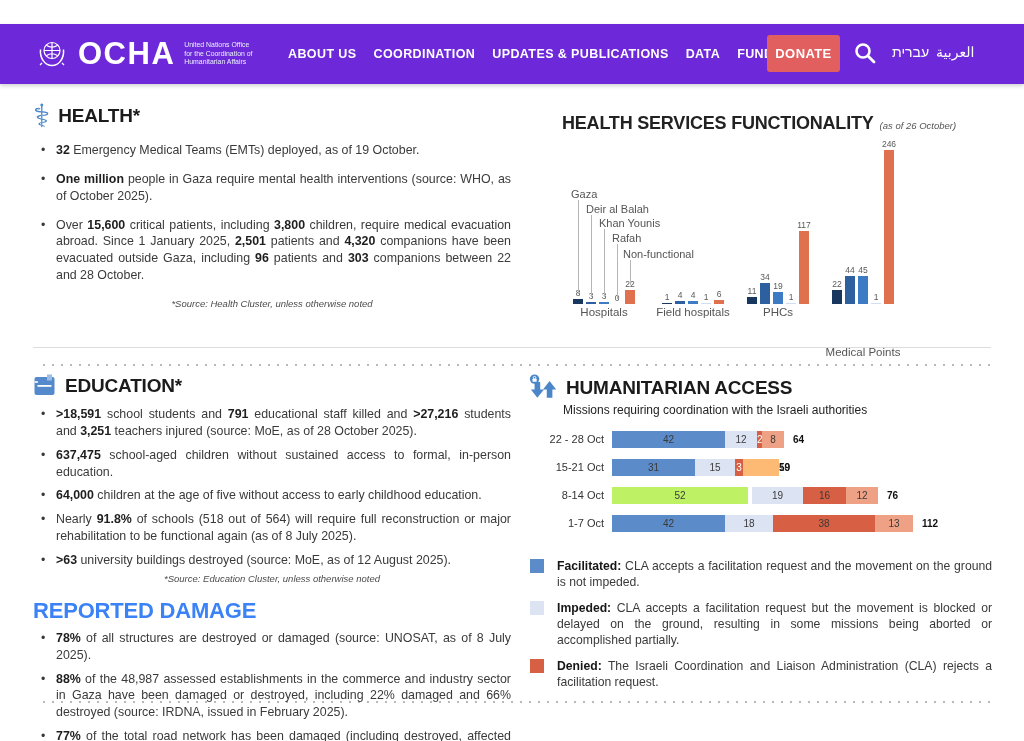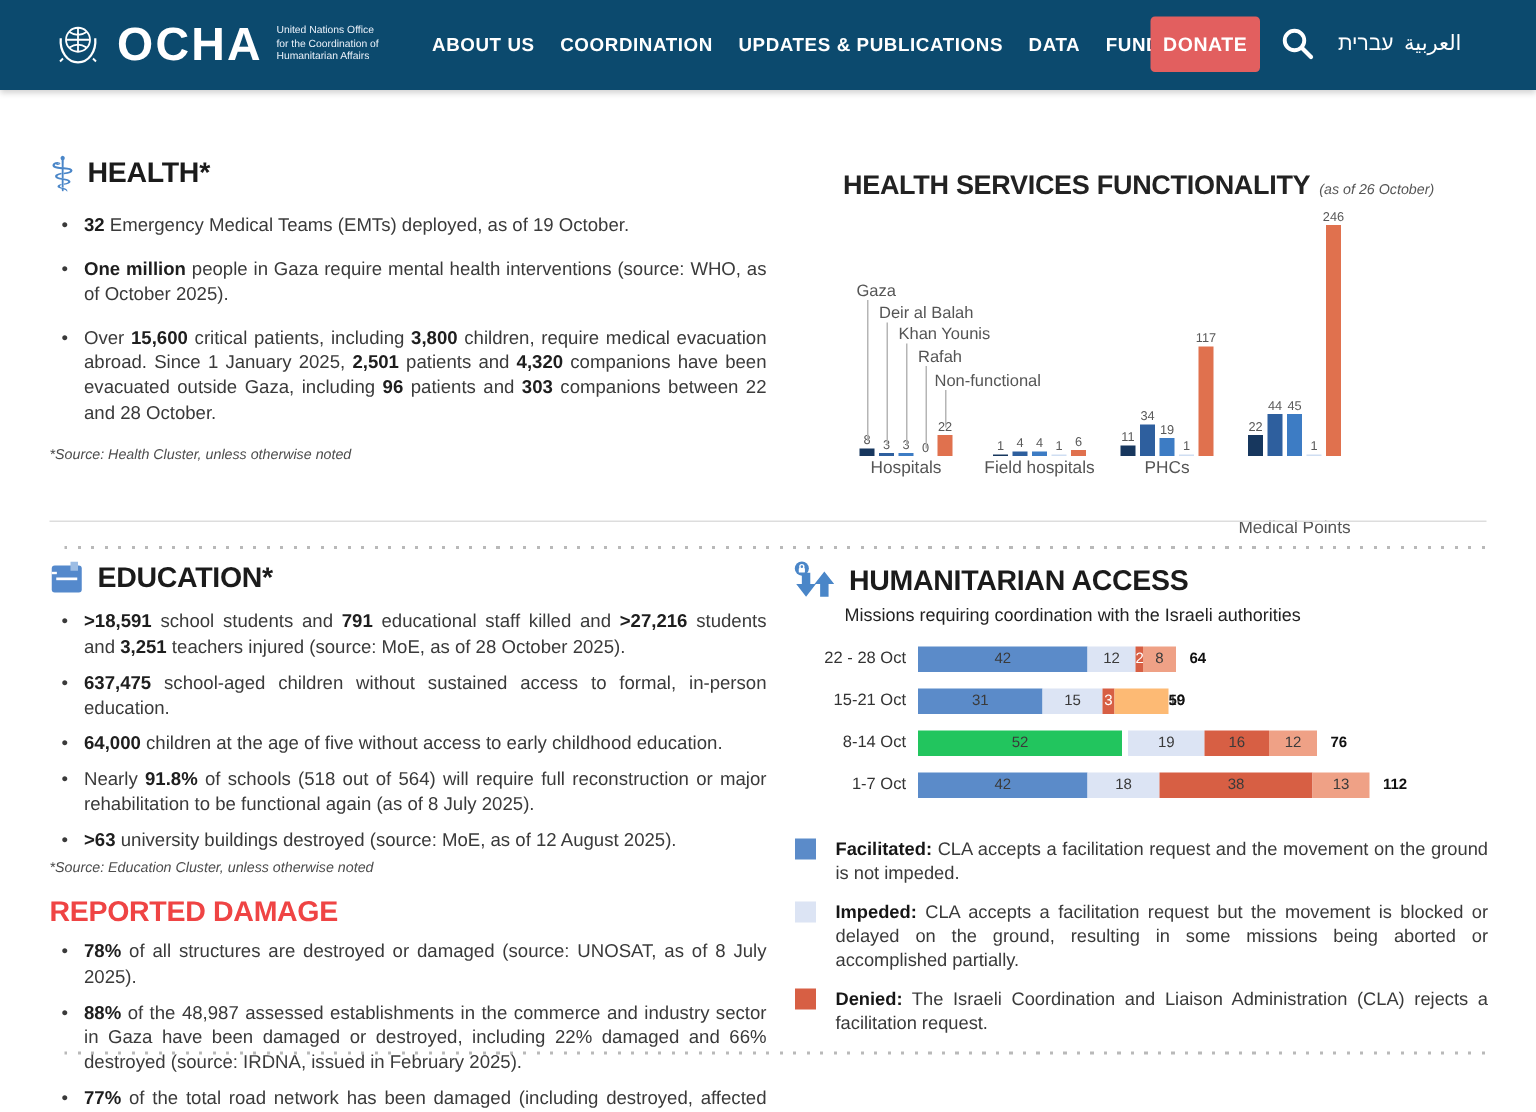--- a/index.html
+++ b/index.html
@@ -26,62 +26,62 @@
   .sec-head { display:flex; align-items:center; gap:8px; }
   .sec-title { font-size:19px; font-weight:700; color:#1b1b1b; letter-spacing:-.2px; }
   .asclepius { color:#4a86c8; font-size:32px; line-height:28px; }
 
   
   .bullets { font-size:12.4px; color:#3a3a3a; line-height:1.36; text-align:justify; }
   .bullet { position:relative; padding-left:23px; margin-bottom:12px; }
   .bullets.tight .bullet { margin-bottom:7px; }
   .bullet::before { content:"\2022"; position:absolute; left:8px; top:0; color:#3a3a3a; }
   .bullet b { color:#1e1e1e; }
-  .source-note { font-size:9.5px; font-style:italic; color:#4c4c4c; text-align:left; }
+  .source-note { font-size:9.5px; font-style:italic; color:#4c4c4c; text-align:center; }
 
   
   .col-left-top   { position:absolute; left:33px; top:102px; width:478px; }
   .col-left-bot   { position:absolute; left:33px; top:374px; width:478px; }
   .col-right-bot  { position:absolute; left:528px; top:374px; width:470px; }
   .hr-solid  { position:absolute; left:33px; top:347px; width:958px; height:1px; background:#ddd; }
   .hr-dots   { position:absolute; height:2px;
                background:repeating-linear-gradient(90deg,#b9b9b9 0 2px,transparent 2px 9px); }
 
   
   .hs-title { position:absolute; left:562px; top:113px; font-size:18px; font-weight:700; color:#222; letter-spacing:-.2px; }
   .hs-title .asof { font-size:9.5px; font-weight:400; font-style:italic; color:#555; letter-spacing:0; margin-left:6px; }
   #hs-chart { position:absolute; left:560px; top:130px; width:450px; height:192px; }
   .hs-bar { position:absolute; width:10px; }
   .hs-val { position:absolute; width:30px; text-align:center; font-size:8.5px; color:#595959; }
   .hs-cat { position:absolute; width:100px; text-align:center; font-size:11.5px; color:#555; top:176px; }
   .hs-ann { position:absolute; font-size:11px; color:#555; white-space:nowrap; }
   .hs-line { position:absolute; width:1px; background:#b5b5b5; }
 
   
-  .dmg-title { font-size:19px; font-weight:700; color:#ef4444; letter-spacing:-.2px; margin:14px 0 6px; }
+  .dmg-title { font-size:22px; font-weight:700; color:#3b82f6; letter-spacing:-.2px; margin:14px 0 6px; }
 
   
   .acc-sub { margin:2px 0 0 35px; font-size:12px; color:#222; }
   #acc-chart { position:absolute; left:528px; top:425px; width:480px; height:112px; }
   .acc-row-label { position:absolute; width:76px; text-align:right; font-size:11px; color:#333; line-height:17px; }
   .acc-seg { position:absolute; height:17px; }
   .acc-seg span { display:block; text-align:center; font-size:10px; line-height:17px; }
   .acc-total { position:absolute; font-size:10px; font-weight:700; color:#111; line-height:17px; }
   #acc-legend { position:absolute; left:530px; top:558px; width:462px; }
   .leg-item { position:relative; padding-left:27px; margin-bottom:9px; font-size:12.2px; color:#3a3a3a;
               line-height:1.34; text-align:justify; }
   .leg-swatch { position:absolute; left:0; top:1px; width:14px; height:14px; }
   .leg-item b { color:#161616; }
 </style>
 </head>
 <body>
 
 <div class="page">
 
-  <div class="header" style="background: #0c4a6e;">
+  <div class="header" style="background: #6d28d9; margin-top: 24px;">
     <div class="logo">
       <svg class="logo-emblem" viewBox="0 0 36 36">
         <g stroke="#fff" fill="none" stroke-width="1.2">
           <circle cx="18" cy="14.5" r="8"></circle>
           <path d="M10 14.5h16 M18 6.5v16 M12.3 9.3c3.8 2.6 7.6 2.6 11.4 0 M12.3 19.7c3.8-2.6 7.6-2.6 11.4 0"></path>
           <path d="M6.5 13.5c-.8 9 4.5 16 11.5 16s12.3-7 11.5-16" stroke-width="1.5"></path>
           <path d="M8 27l-2 2 M28 27l2 2" stroke-width="1.3"></path>
         </g>
       </svg>
       <span class="logo-title">OCHA</span>
@@ -249,21 +249,21 @@
         <span style="color: rgb(58, 58, 58);">15</span>
       </div>
       <div class="acc-seg" style="left: 207px; top: 34px; width: 8px; background: rgb(215, 95, 68);">
         <span style="color: rgb(255, 255, 255);">3</span>
       </div>
       <div class="acc-seg" style="left: 215px; top: 34px; width: 27px; background: #fdba74; padding-left: 36px;">
         <span style="color: rgb(58, 58, 58);">10</span>
       </div>
       <div class="acc-total" style="left: 251px; top: 34px;">59</div>
       <div class="acc-row-label" style="left: 0px; top: 62px;">8-14 Oct</div>
-      <div class="acc-seg" style="left: 84px; top: 62px; width: 136px; background: #22c55e;">
+      <div class="acc-seg" style="left: 84px; top: 62px; width: 136px; background: #bef264;">
         <span style="color: rgb(58, 58, 58);">52</span>
       </div>
       <div class="acc-seg" style="left: 224px; top: 62px; width: 51px; background: rgb(220, 228, 244);">
         <span style="color: rgb(58, 58, 58);">19</span>
       </div>
       <div class="acc-seg" style="left: 275px; top: 62px; width: 43px; background: rgb(215, 95, 68);">
         <span style="color: rgb(58, 58, 58);">16</span>
       </div>
       <div class="acc-seg" style="left: 318px; top: 62px; width: 32px; background: rgb(239, 161, 134);">
         <span style="color: rgb(58, 58, 58);">12</span>

